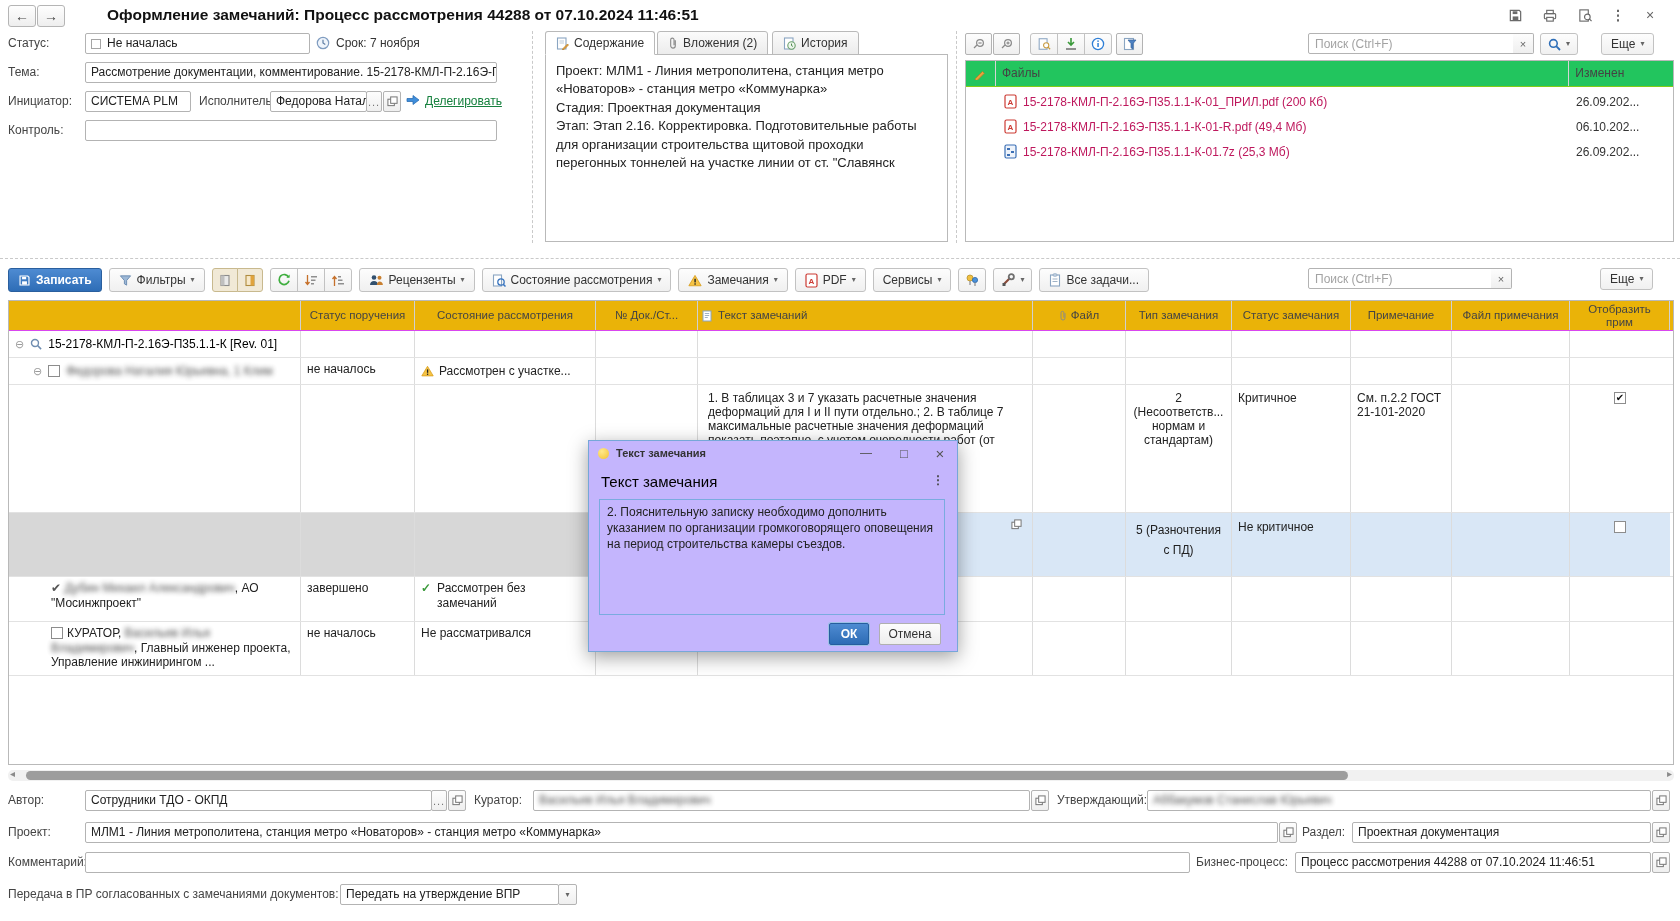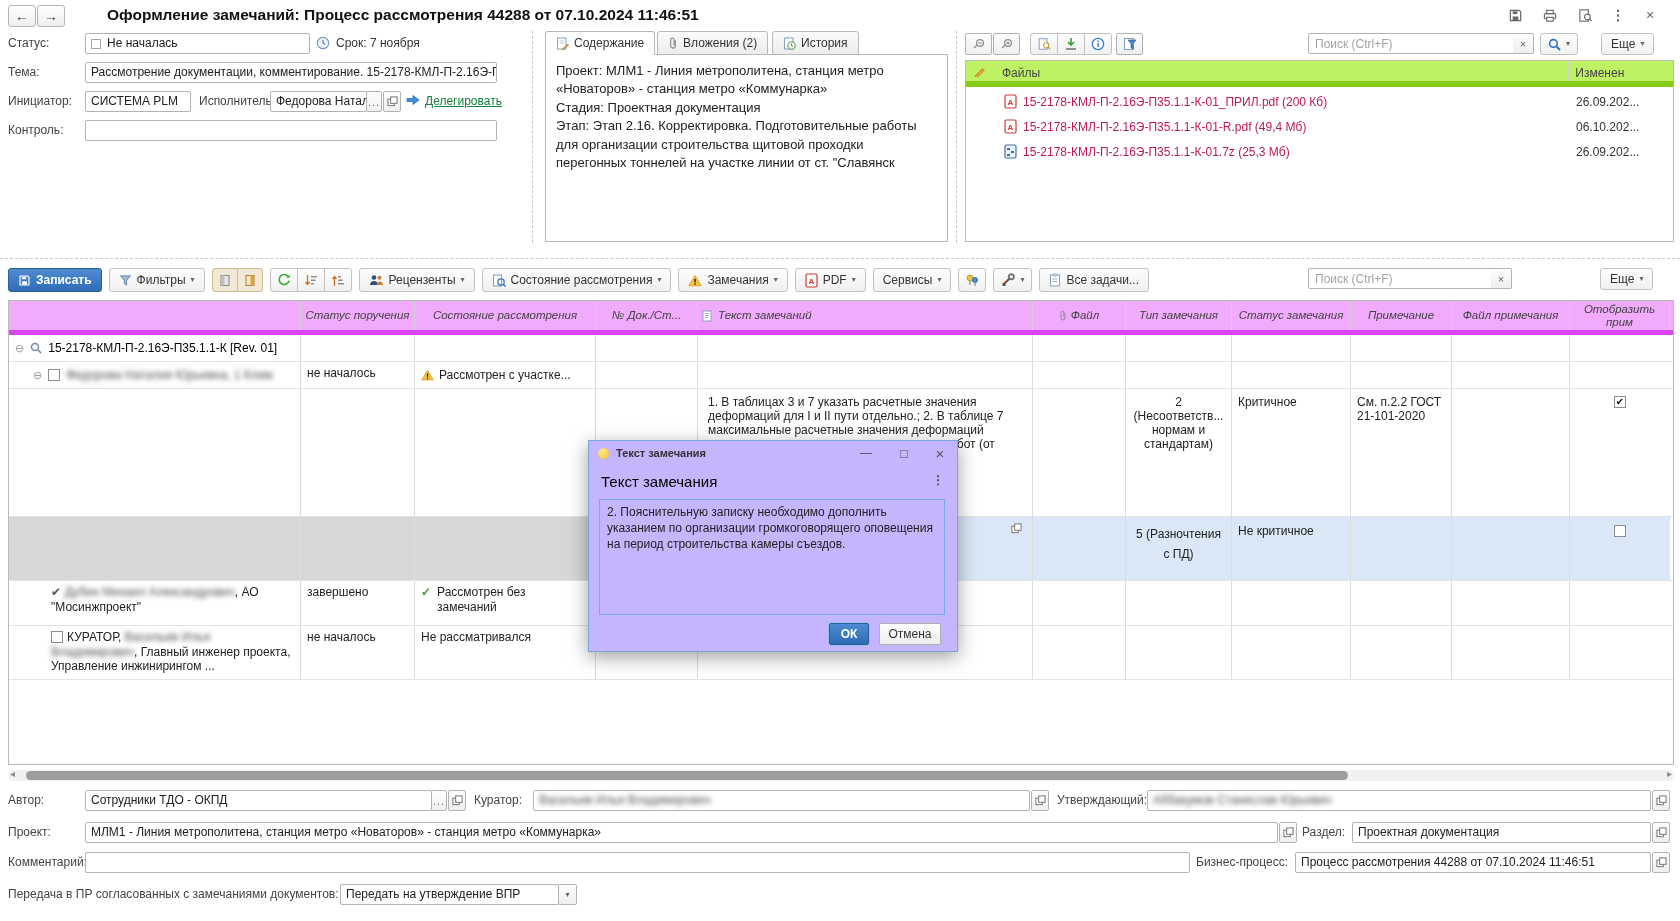--- a/index.html
+++ b/index.html
@@ -33,30 +33,30 @@
        padding:0 6px;font:12px "Liberation Sans",sans-serif;color:#333;outline:none;}
   input.search::placeholder{color:#a3a3a3;}
   .dash-v{position:absolute;width:0;border-left:1px dashed #c9c9c9;}
   .dash-h{position:absolute;height:0;border-top:1px dashed #c9c9c9;}
   .tab{position:absolute;height:24px;box-sizing:border-box;display:flex;align-items:center;gap:5px;padding:0 10px;
        border:1px solid #b9b9b9;border-radius:3px 3px 0 0;background:linear-gradient(#fbfbfb,#ececec);color:#333;cursor:pointer;}
   .tab.active{background:#fff;border-bottom:1px solid #fff;z-index:2;}
   .panelbox{position:absolute;box-sizing:border-box;border:1px solid #b9b9b9;background:#fff;}
   .content-text{padding:7px 10px;font-size:13px;line-height:1.42;color:#222;white-space:pre-line;}
   
-  .fhead{position:absolute;left:0;top:0;right:0;height:26px;background:#bef264;border-bottom:6px solid #84cc16;display:flex;box-sizing:border-box;}
+  .fhead{position:absolute;left:0;top:0;right:0;height:26px;background:#22c55e;border-bottom:1px solid #84cc16;display:flex;box-sizing:border-box;}
   .fhead .c{box-sizing:border-box;padding:5px 6px;color:#444;}
   .frow{position:absolute;left:0;right:0;height:25px;display:flex;align-items:center;}
   .frow .nm{margin-left:57px;color:#be185d;white-space:nowrap;overflow:hidden;}
   .fdate{position:absolute;left:610px;color:#333;white-space:nowrap;}
   
   .grid{position:absolute;left:8px;top:300px;width:1666px;height:465px;box-sizing:border-box;border:1px solid #b9b9b9;background:#fff;overflow:hidden;}
   .grow{display:flex;background:#fff;}
   .cell{box-sizing:border-box;border-right:1px solid #dcdcdc;padding:4px 6px;overflow:hidden;font-size:12px;color:#222;}
-  .hrow{display:flex;background:#f0abfc;border-bottom:5px solid #d946ef;font-style:italic;}
+  .hrow{display:flex;background:#eab308;border-bottom:1px solid #d946ef;}
   .hrow .cell{display:flex;align-items:center;justify-content:center;text-align:center;color:#444;
       font-size:11.5px;line-height:12.5px;padding:2px 4px;border-right:1px solid #d0d0d0;}
   .w0{width:292px;}.w1{width:114px;}.w2{width:181px;}.w3{width:102px;}.w4{width:335px;}
   .w5{width:93px;}.w6{width:106px;}.w7{width:119px;}.w8{width:101px;}.w9{width:118px;}
   .w10{width:100px;border-right:none;}
   .rb{border-bottom:1px solid #e2e2e2;}
   .cb{width:12px;height:12px;box-sizing:border-box;border:1px solid #8d8d8d;background:#fff;display:inline-block;
       text-align:center;line-height:10px;font-size:10px;color:#111;flex:none;}
   .redact{filter:blur(2.5px);opacity:.8;}
   .exp{color:#9a9a9a;font-size:11px;flex:none;}

